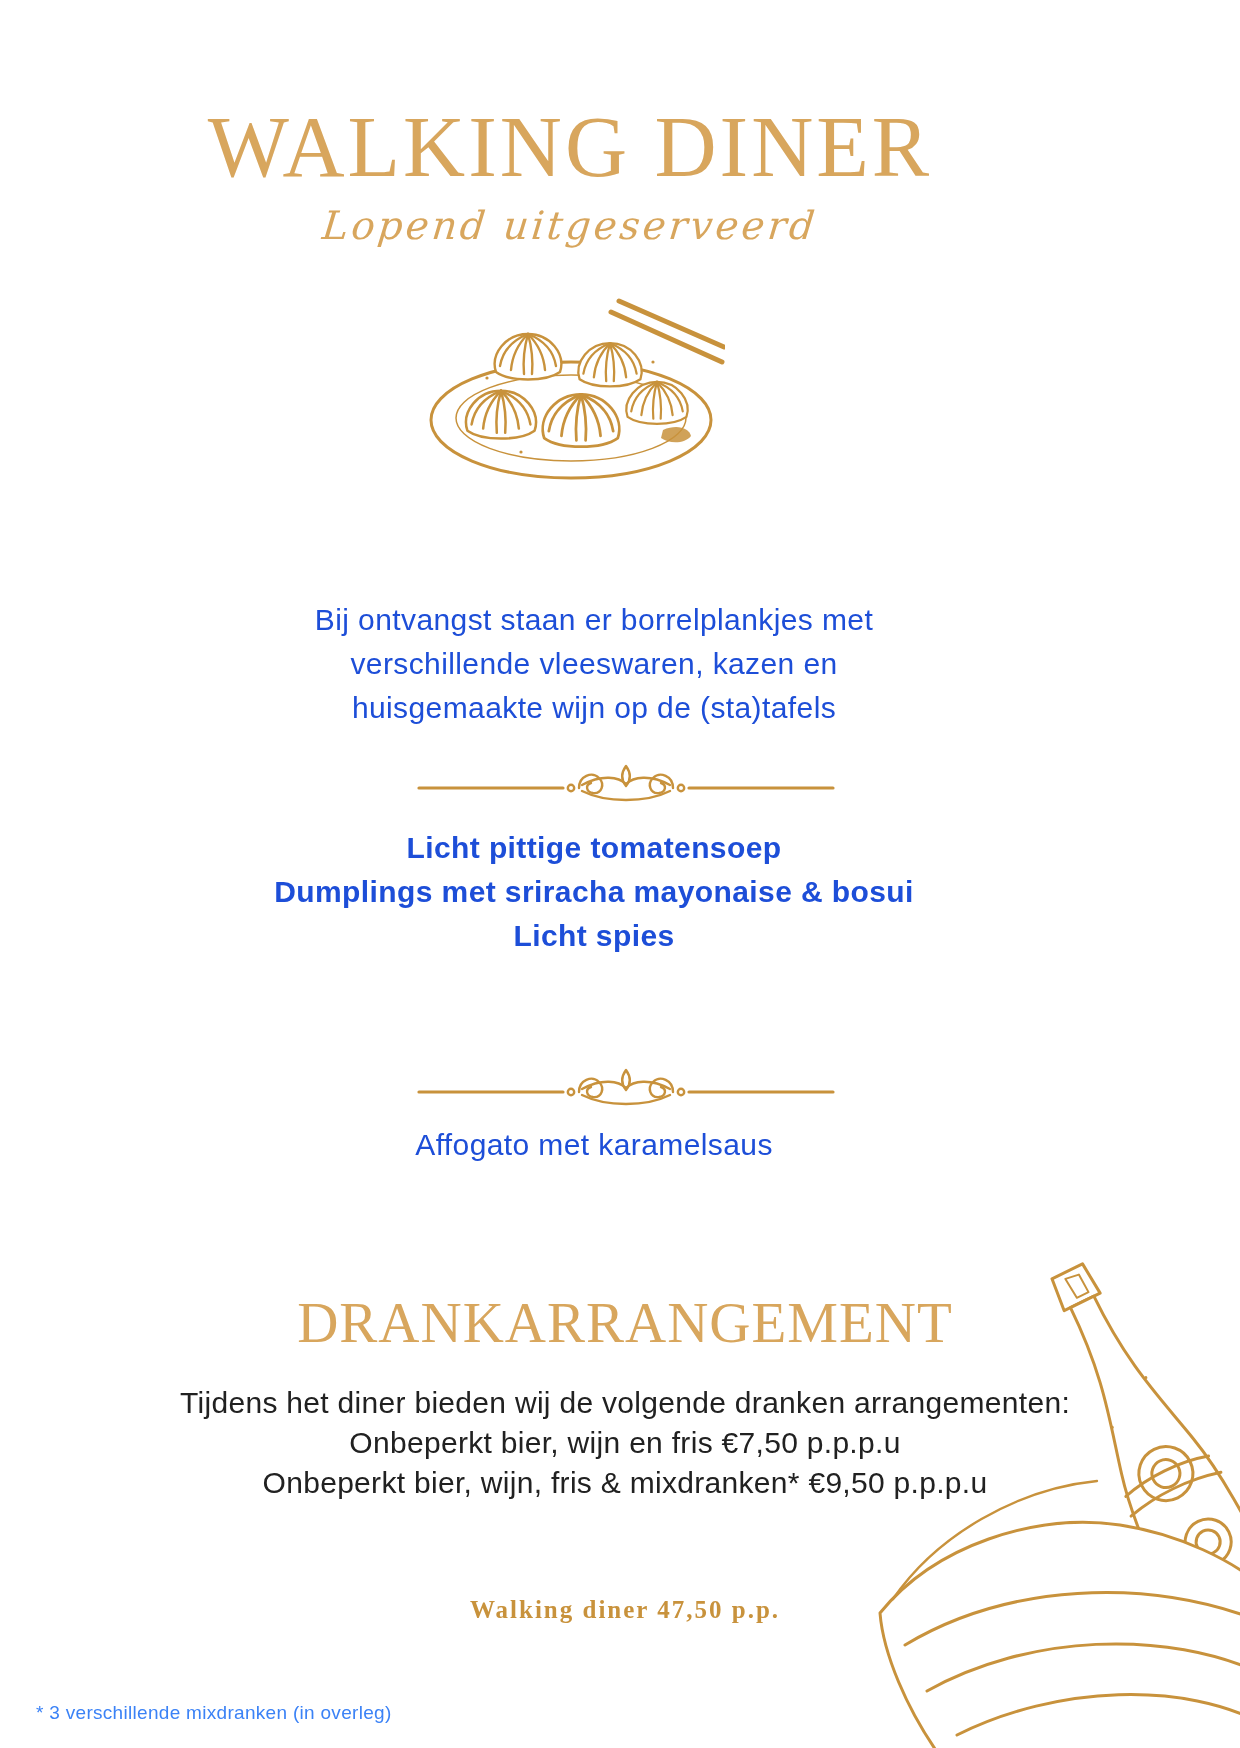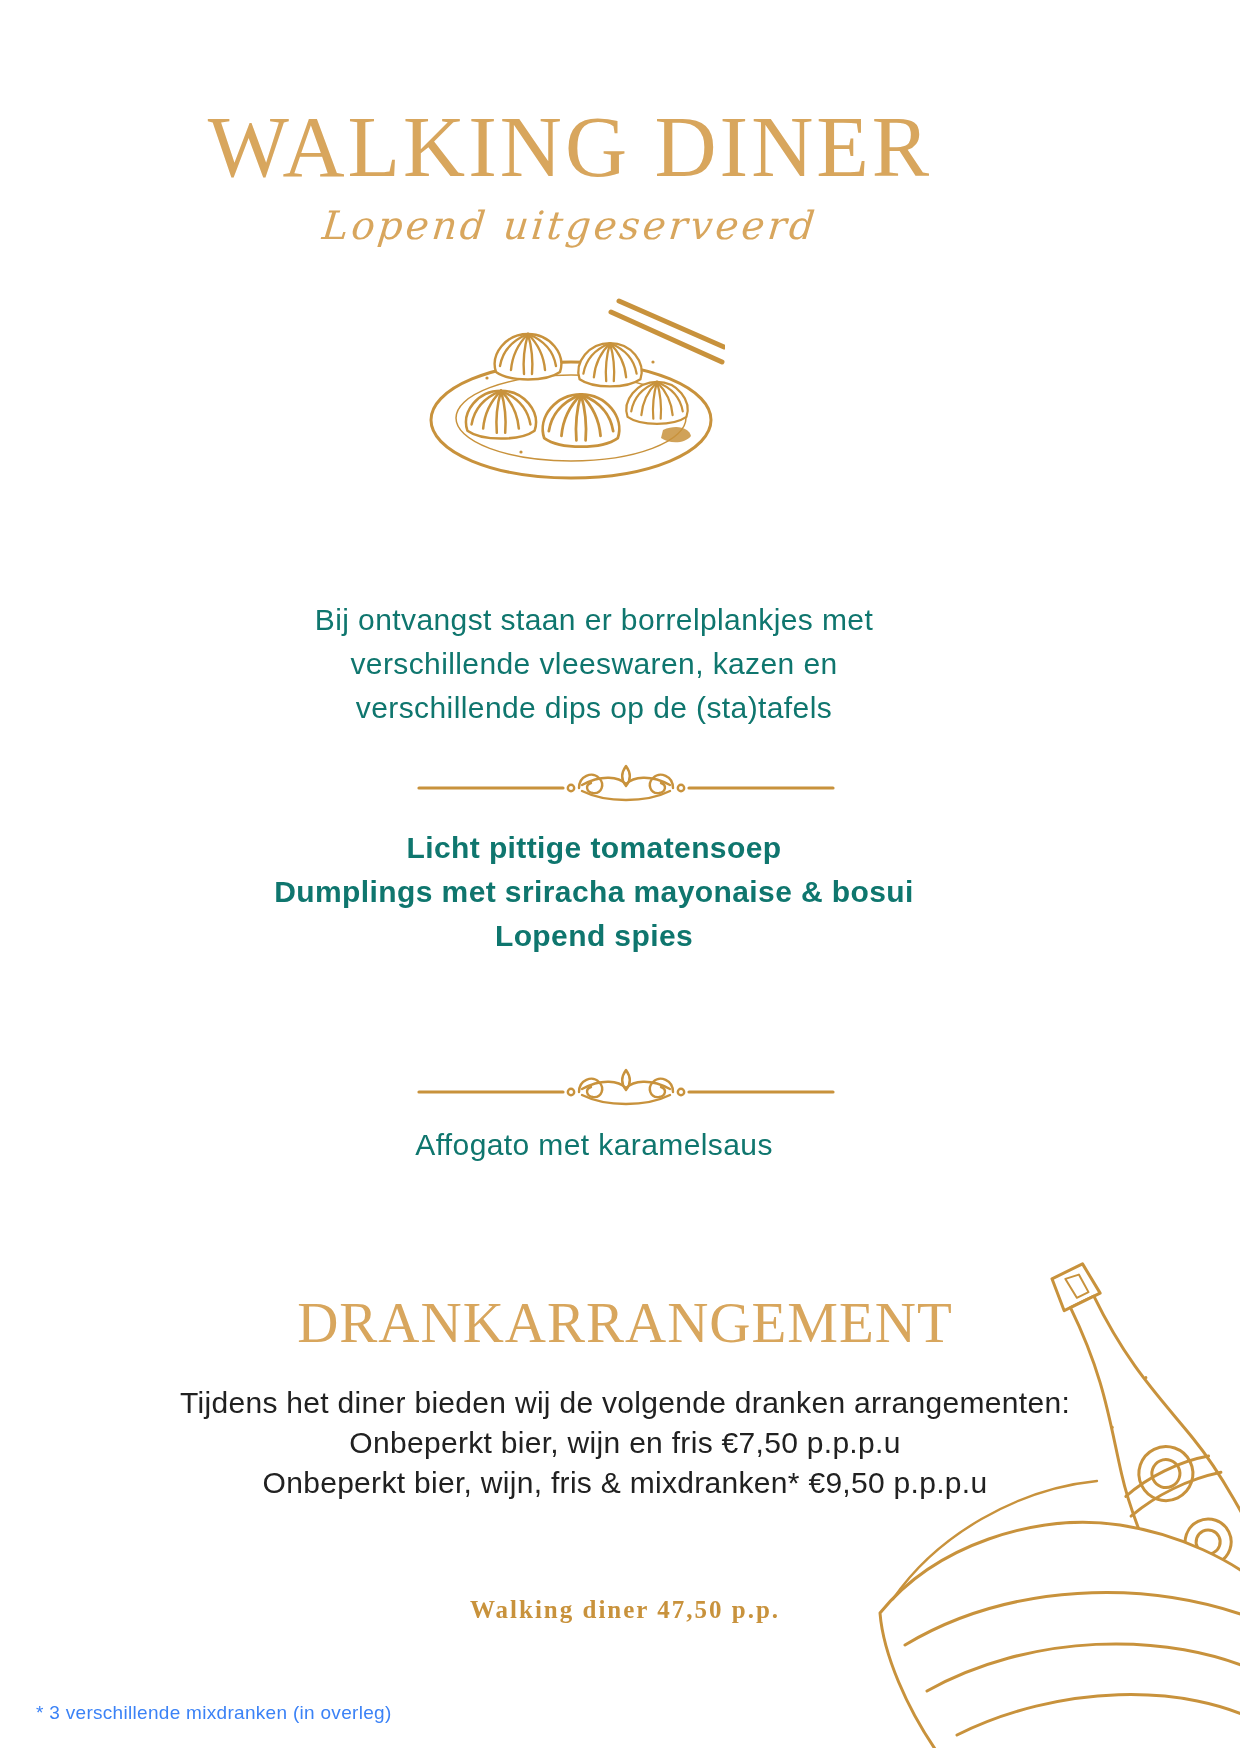--- a/index.html
+++ b/index.html
@@ -33,21 +33,21 @@
     font-family: "DejaVu Serif", serif;
     font-style: italic;
     font-size: 39px;
     line-height: 52px;
     letter-spacing: 3px;
     color: #d8a65d;
     transform: skewX(-6deg);
   }
   .dumplings { position: absolute; left: 425px; top: 292px; width: 300px; height: 195px; }
 
-  .body-text { font-size: 30px; line-height: 44px; letter-spacing: 0.4px; color: #0f766e; padding-left: 48px; }
+  .body-text { font-size: 30px; line-height: 44px; letter-spacing: 0.4px; color: #1d4ed8; padding-left: 48px; }
   .reception { top: 598px; }
   .courses   { top: 826px; font-weight: bold; }
   .desserts  { top: 1123px; }
 
   .divider { position: absolute; left: 416px; width: 420px; height: 44px; }
   .divider-1 { top: 762px; }
   .divider-2 { top: 1066px; }
 
   .drinks-heading {
     top: 1288px;
@@ -148,41 +148,41 @@
       </g>
       <circle cx="62" cy="86" r="1.6" fill="#c8923c" stroke="none"></circle>
       <circle cx="228" cy="70" r="1.6" fill="#c8923c" stroke="none"></circle>
       <circle cx="96" cy="160" r="1.6" fill="#c8923c" stroke="none"></circle>
     </g>
   </svg>
 
   <section class="col-upper body-text reception">
     <p>Bij ontvangst staan er borrelplankjes met</p>
     <p>verschillende vleeswaren, kazen en</p>
-    <p>verschillende dips op de (sta)tafels</p>
+    <p>huisgemaakte wijn op de (sta)tafels</p>
   </section>
 
   <svg class="divider divider-1" viewBox="0 0 420 44" aria-hidden="true">
     <g class="ln" stroke-width="2.4">
       <line x1="3" y1="26" x2="147" y2="26" stroke-width="3.2"></line>
       <circle cx="155" cy="26" r="3.2"></circle>
       <path d="M163,26 C163,14 176,9 183,16 C189,22 186,32 177,31 C170,30 169,23 175,21"></path>
       <path d="M166,29 C190,41 230,41 254,29"></path>
       <path d="M166,23 C186,12 203,15 210,22 C217,15 234,12 254,23"></path>
       <path d="M210,4 C205,11 205,18 210,24 C215,18 215,11 210,4 Z"></path>
       <path d="M257,26 C257,14 244,9 237,16 C231,22 234,32 243,31 C250,30 251,23 245,21"></path>
       <circle cx="265" cy="26" r="3.2"></circle>
       <line x1="273" y1="26" x2="417" y2="26" stroke-width="3.2"></line>
     </g>
   </svg>
 
   <section class="col-upper body-text courses">
     <p>Licht pittige tomatensoep</p>
     <p>Dumplings met sriracha mayonaise &amp; bosui</p>
-    <p>Lopend spies</p>
+    <p>Licht spies</p>
   </section>
 
   <svg class="divider divider-2" viewBox="0 0 420 44" aria-hidden="true">
     <g class="ln" stroke-width="2.4">
       <line x1="3" y1="26" x2="147" y2="26" stroke-width="3.2"></line>
       <circle cx="155" cy="26" r="3.2"></circle>
       <path d="M163,26 C163,14 176,9 183,16 C189,22 186,32 177,31 C170,30 169,23 175,21"></path>
       <path d="M166,29 C190,41 230,41 254,29"></path>
       <path d="M166,23 C186,12 203,15 210,22 C217,15 234,12 254,23"></path>
       <path d="M210,4 C205,11 205,18 210,24 C215,18 215,11 210,4 Z"></path>

